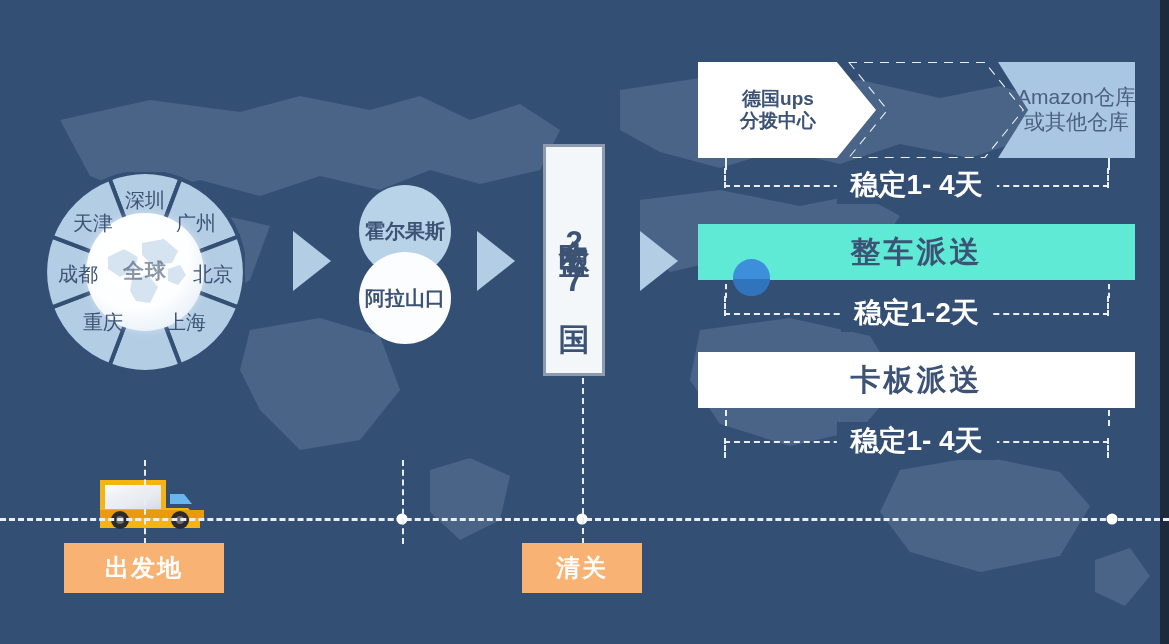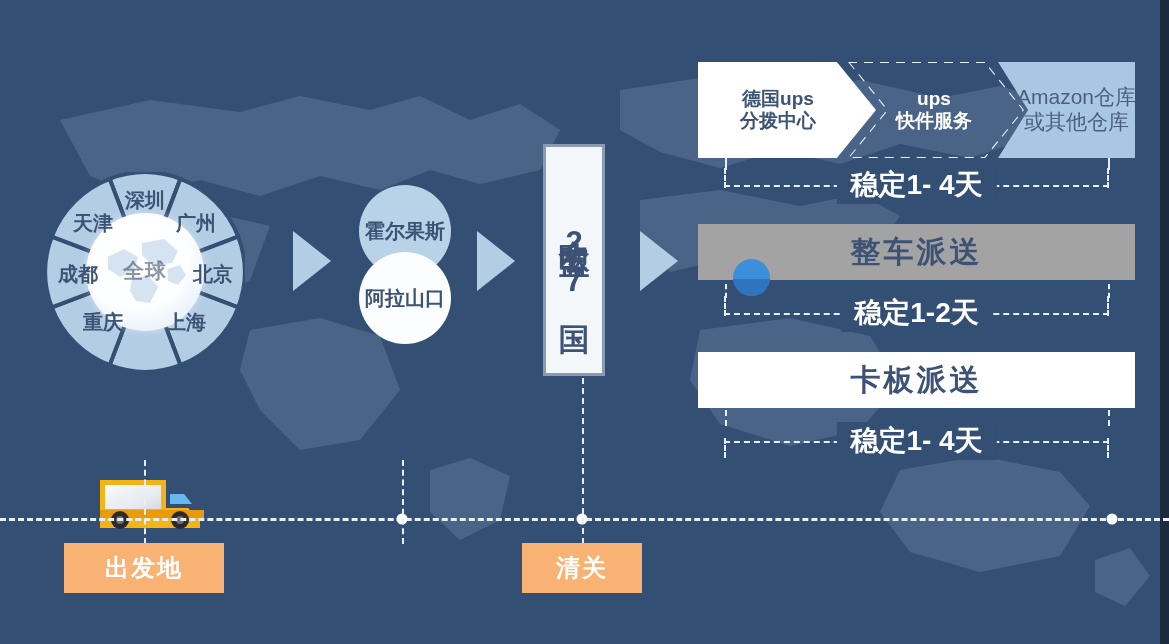--- a/index.html
+++ b/index.html
@@ -24,21 +24,21 @@
   #wheel svg{position:absolute;left:0;top:0;}
   .wheel-seg{fill:#b3cde5;stroke:#344f74;stroke-width:4;}
   .globe{position:absolute;left:41px;top:41px;width:118px;height:118px;border-radius:50%;
          background:radial-gradient(circle at 42% 36%, #ffffff 0%, #fdfeff 52%, #e9f1f8 78%, #dce8f3 100%);
          box-shadow:0 0 10px rgba(255,255,255,.35);}
   .globe-inner{position:absolute;inset:0;border-radius:50%;overflow:hidden;opacity:.85;}
   .globe-inner svg path{fill:#cfe0ee;}
   .globe-text{position:absolute;left:0;right:0;top:50%;transform:translateY(-54%);
               text-align:center;font-size:21px;font-weight:700;color:#2f4260;
               opacity:.55;filter:blur(.6px);letter-spacing:1px;}
-  .city{position:absolute;font-size:20px;font-weight:700;color:#3d5375;
+  .city{position:absolute;font-size:20px;font-weight:400;color:#3d5375;
         white-space:nowrap;text-align:center;transform:translate(-50%,-50%);}
 
   
   .arrow{position:absolute;width:0;height:0;
          border-top:30px solid transparent;border-bottom:30px solid transparent;
          border-left:38px solid #b3cde5;}
 
   
   .circ{position:absolute;border-radius:50%;display:flex;align-items:center;justify-content:center;
         text-align:center;font-size:20px;line-height:1.12;color:#3d5375;font-weight:700;}
@@ -65,21 +65,21 @@
   .chev2 .t{transform:translateX(-2px);}
   .chev2 .dashwrap{position:absolute;inset:0;}
   .chev3{left:300px;width:137px;background:#a9c6e2;color:#4b5f7d;
          clip-path:polygon(0 0,100% 0,100% 100%,0 100%,22% 50%);}
   .chev3 .t{font-size:21px;font-weight:400;transform:translateX(10px);}
 
   
   .bar{position:absolute;left:698px;width:437px;height:56px;
        display:flex;align-items:center;justify-content:center;box-sizing:border-box;}
   .bar .t{font-size:30px;font-weight:700;color:#3d5375;letter-spacing:3px;}
-  #bar1{top:224px;background:#a3a3a3;}
+  #bar1{top:224px;background:#5eead4;}
   #bar2{top:352px;background:#ffffff;}
   .cursor-dot{position:absolute;left:733px;top:259px;width:37px;height:37px;border-radius:50%;
               background:#3d8fdb;}
   .cursor-dot.lower{background:#2f74bd;clip-path:polygon(0 54%,100% 54%,100% 100%,0 100%);}
 
   
   .brk{position:absolute;left:724px;width:385px;height:34px;}
   .brk .line{position:absolute;left:0;right:0;top:17px;height:0;
              border-top:2px dashed #e8eef6;}
   .brk .cap{position:absolute;top:0;width:0;height:20px;border-left:2px dashed #e8eef6;}
@@ -182,24 +182,20 @@
     <div class="chev chev1">
       <div class="t">
         <div>德国ups</div>
         <div>分拨中心</div>
       </div>
     </div>
     <div class="chev chev2">
       <svg class="dashwrap" viewBox="0 0 176 96" preserveAspectRatio="none">
         <polygon points="0,0 137,0 176,48 137,96 0,96 39,48" fill="none" stroke="#e8eef6" stroke-width="2" stroke-dasharray="9 7"></polygon>
       </svg>
-      <div class="t">
-        <div>ups</div>
-        <div>快件服务</div>
-      </div>
     </div>
     <div class="chev chev3">
       <div class="t">
         <div>Amazon仓库</div>
         <div>或其他仓库</div>
       </div>
     </div>
   </div>
 
   <div class="tick" style="left:725px;top:158px;height:12px;"></div>

